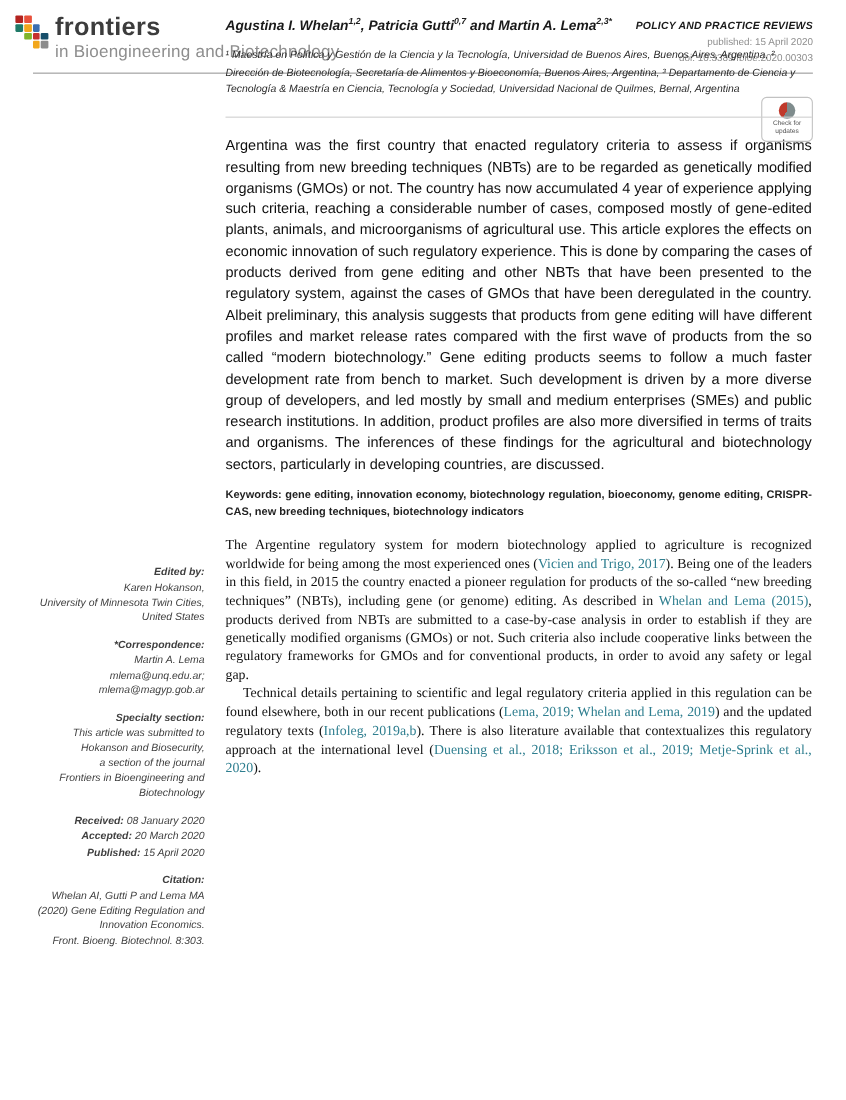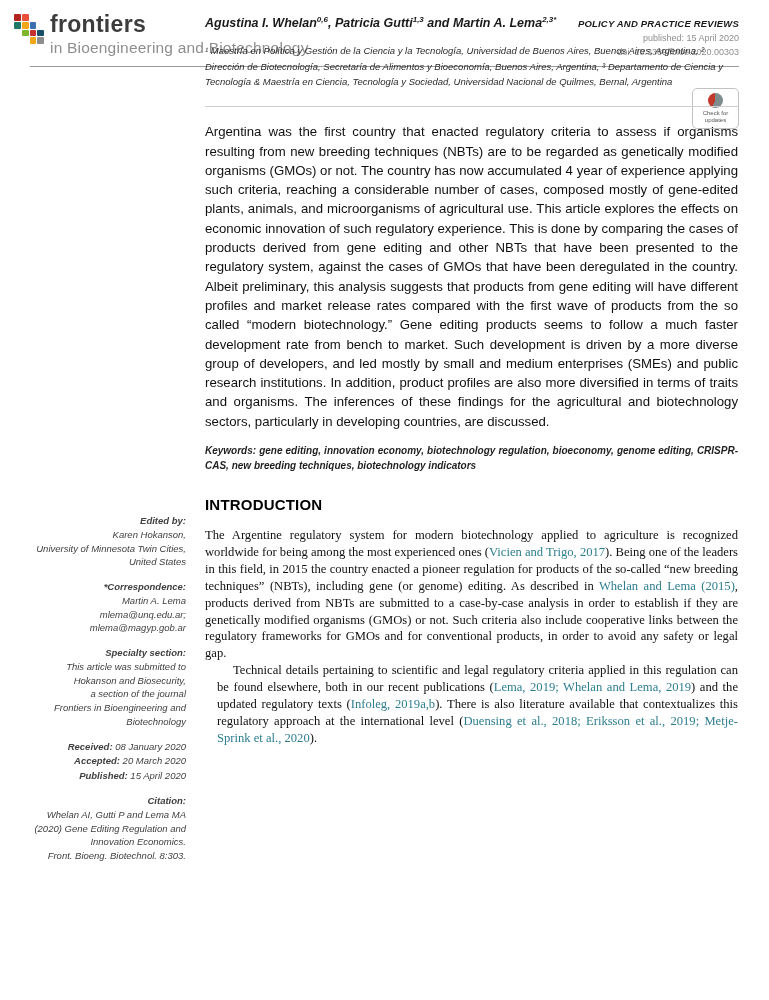--- a/index.html
+++ b/index.html
@@ -48,25 +48,25 @@
   .sb-label { font-weight: bold; }
 
   
   .main { position: absolute; left: 205px; top: 0; width: 533px; }
   .title { margin: 168px 0 0 0; font-size: 27px; line-height: 1.17; font-weight: bold; color: #000; letter-spacing: -0.2px; }
   .authors { margin-top: 15px; font-size: 12.5px; font-weight: bold; font-style: italic; color: #1a1a1a; }
   .authors sup { font-size: 8px; }
   .affiliations { margin-top: 13px; font-size: 9.5px; font-style: italic; color: #2b2b2b; line-height: 1.62; }
   .abstract-rule { margin-top: 17px; border-top: 1px solid #cfcfcf; }
   .abstract { margin: 15px 0 0 0; font-size: 13.2px; line-height: 19.3px; text-align: justify; color: #101010; }
-  .keywords { margin: 12px 0 0 0; font-size: 10px; font-weight: bold; color: #1f1f1f; line-height: 1.5; text-align: justify; font-style: italic; }
+  .keywords { margin: 12px 0 0 0; font-size: 10px; font-weight: bold; color: #1f1f1f; line-height: 1.5; text-align: justify; }
   .section-heading { margin: 23px 0 0 0; font-size: 15px; font-weight: bold; color: #000; letter-spacing: 0.2px; }
   .body-text { margin-top: 14px; font-family: "Liberation Serif", serif; font-size: 12.6px; line-height: 16.9px; text-align: justify; color: #101010; }
   .body-para { margin: 0; }
-  .body-para.indent { text-indent: 16px; margin-left: 12px; }
+  .body-para.indent { text-indent: 16px; }
   .cite { color: #2E7E8F; cursor: pointer; }
 </style>
 </head>
 <body>
 
 <div class="page">
 
   <header class="header">
     <div class="logo-row">
       <div class="logo-grid" id="logo-grid">
@@ -141,25 +141,24 @@
           <div>Whelan AI, Gutti P and Lema MA</div>
           <div>(2020) Gene Editing Regulation and</div>
           <div>Innovation Economics.</div>
           <div>Front. Bioeng. Biotechnol. 8:303.</div>
           <div>doi: 10.3389/fbioe.2020.00303</div>
         </div>
       </div>
   </aside>
 
   <main class="main">
-    <div class="authors" id="authors"><span>Agustina I. Whelan</span><sup>0,6</sup>, <span>Patricia Gutti</span><sup>1,3</sup> and <span>Martin A. Lema</span><sup>2,3*</sup></div>
+    <div class="authors" id="authors"><span>Agustina I. Whelan</span><sup>1,2</sup>, <span>Patricia Gutti</span><sup>0,7</sup> and <span>Martin A. Lema</span><sup>2,3*</sup></div>
     <div class="affiliations">¹ Maestría en Política y Gestión de la Ciencia y la Tecnología, Universidad de Buenos Aires, Buenos Aires, Argentina, ² Dirección de Biotecnología, Secretaría de Alimentos y Bioeconomía, Buenos Aires, Argentina, ³ Departamento de Ciencia y Tecnología &amp; Maestría en Ciencia, Tecnología y Sociedad, Universidad Nacional de Quilmes, Bernal, Argentina</div>
     <div class="abstract-rule"></div>
     <p class="abstract">Argentina was the first country that enacted regulatory criteria to assess if organisms resulting from new breeding techniques (NBTs) are to be regarded as genetically modified organisms (GMOs) or not. The country has now accumulated 4 year of experience applying such criteria, reaching a considerable number of cases, composed mostly of gene-edited plants, animals, and microorganisms of agricultural use. This article explores the effects on economic innovation of such regulatory experience. This is done by comparing the cases of products derived from gene editing and other NBTs that have been presented to the regulatory system, against the cases of GMOs that have been deregulated in the country. Albeit preliminary, this analysis suggests that products from gene editing will have different profiles and market release rates compared with the first wave of products from the so called “modern biotechnology.” Gene editing products seems to follow a much faster development rate from bench to market. Such development is driven by a more diverse group of developers, and led mostly by small and medium enterprises (SMEs) and public research institutions. In addition, product profiles are also more diversified in terms of traits and organisms. The inferences of these findings for the agricultural and biotechnology sectors, particularly in developing countries, are discussed.</p>
     <p class="keywords">Keywords: gene editing, innovation economy, biotechnology regulation, bioeconomy, genome editing, CRISPR-CAS, new breeding techniques, biotechnology indicators</p>
-    <h2 class="section-heading">INTRODUCTION</h2>
     <div class="body-text" id="body-paragraphs">
         <p class="body-para"><span>The Argentine regulatory system for modern biotechnology applied to agriculture is recognized worldwide for being among the most experienced ones (</span><span class="cite">Vicien and Trigo, 2017</span><span>). Being one of the leaders in this field, in 2015 the country enacted a pioneer regulation for products of the so-called “new breeding techniques” (NBTs), including gene (or genome) editing. As described in </span><span class="cite">Whelan and Lema (2015)</span><span>, products derived from NBTs are submitted to a case-by-case analysis in order to establish if they are genetically modified organisms (GMOs) or not. Such criteria also include cooperative links between the regulatory frameworks for GMOs and for conventional products, in order to avoid any safety or legal gap.</span></p>
         <p class="body-para indent"><span>Technical details pertaining to scientific and legal regulatory criteria applied in this regulation can be found elsewhere, both in our recent publications (</span><span class="cite">Lema, 2019; Whelan and Lema, 2019</span><span>) and the updated regulatory texts (</span><span class="cite">Infoleg, 2019a,b</span><span>). There is also literature available that contextualizes this regulatory approach at the international level (</span><span class="cite">Duensing et al., 2018; Eriksson et al., 2019; Metje-Sprink et al., 2020</span><span>).</span></p>
       </div>
   </main>
 
 </div>
 
 </body></html>

